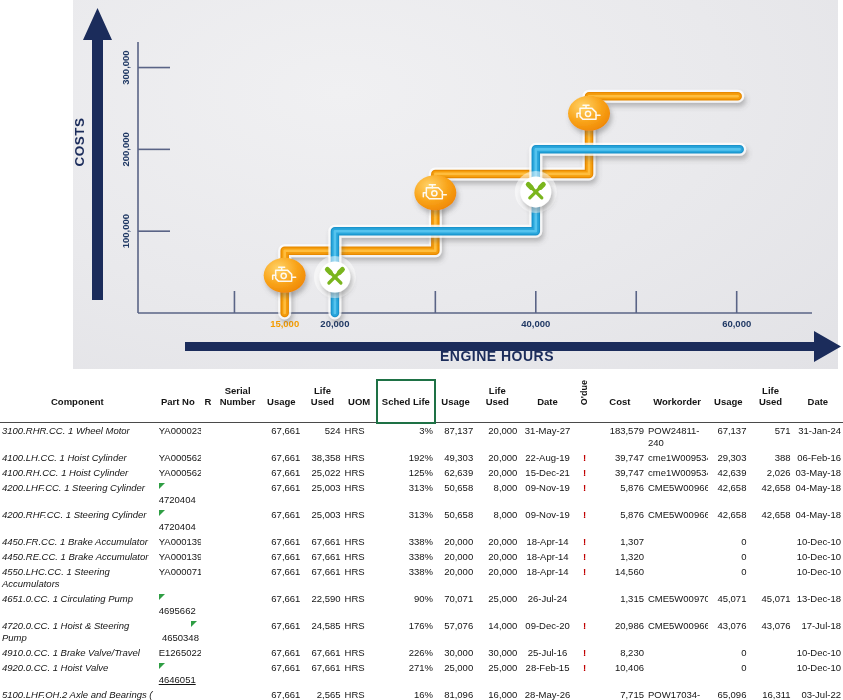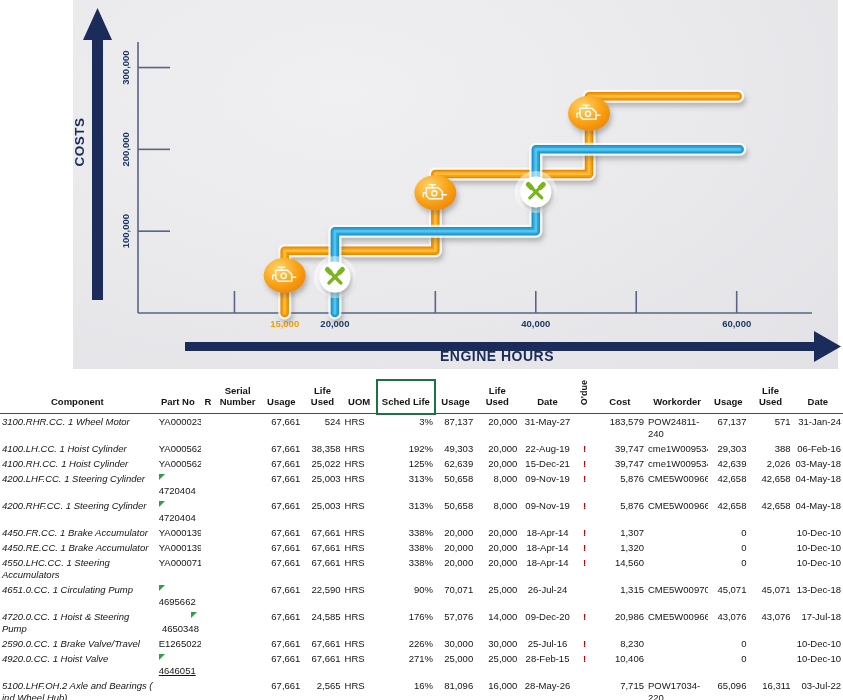--- a/index.html
+++ b/index.html
@@ -8,21 +8,21 @@
   
   #chart-bg{position:absolute;left:73px;top:0;width:765px;height:369px;
             background:radial-gradient(ellipse at 35% 25%, #f0f0f2 0%, #e9e9ec 55%, #e2e2e6 100%);}
   #chart-svg{position:absolute;left:0;top:0;}
   
   #grid-wrap{position:absolute;left:0;top:379px;width:843px;}
   table.grid{border-collapse:collapse;table-layout:fixed;width:843px;
              font-family:"Liberation Sans",sans-serif;font-size:9.5px;color:#141414;}
   table.grid th{font-weight:bold;padding:0 2px;vertical-align:bottom;line-height:11px;text-align:center;}
   tr.grp th{padding-top:3px;padding-bottom:2px;vertical-align:top;font-size:9.5px;}
-  tr.cols th{padding-bottom:6px;}
+  tr.cols th{padding-bottom:15px;}
   tr.cols th{border-bottom:1.6px solid #4a4a4a;}
   th.schedbox{border:2px solid #1E7145 !important;border-bottom:2px solid #1E7145 !important;margin-top:48px;}
   th.vert{vertical-align:bottom;}
   th.vert span{display:inline-block;writing-mode:vertical-rl;transform:rotate(180deg);
                line-height:9px;font-size:9px;}
   table.grid td{padding:1.5px 2px;line-height:12px;vertical-align:top;overflow:hidden;
                 white-space:normal;}
   td.num{text-align:right;white-space:nowrap;}
   td.ctr{text-align:center;white-space:nowrap;}
   td.lft{text-align:left;white-space:nowrap;}
@@ -365,21 +365,21 @@
             <td class="num">14,000</td>
             <td class="ctr">09-Dec-20</td>
             <td class="odue">!</td>
             <td class="num">20,986</td>
             <td class="wo">CME5W009667</td>
             <td class="num">43,076</td>
             <td class="num">43,076</td>
             <td class="num">17-Jul-18</td>
           </tr>
           <tr>
-            <td class="wrap">2590.0.CC. 1 Brake Valve/Travel</td>
+            <td class="wrap">4910.0.CC. 1 Brake Valve/Travel</td>
             <td class="lft" style="padding-left: 4px;">E12650223</td>
             <td class="lft"></td>
             <td class="lft"></td>
             <td class="num">67,661</td>
             <td class="num">67,661</td>
             <td class="lft">HRS</td>
             <td class="num">226%</td>
             <td class="num">30,000</td>
             <td class="num">30,000</td>
             <td class="ctr">25-Jul-16</td>

